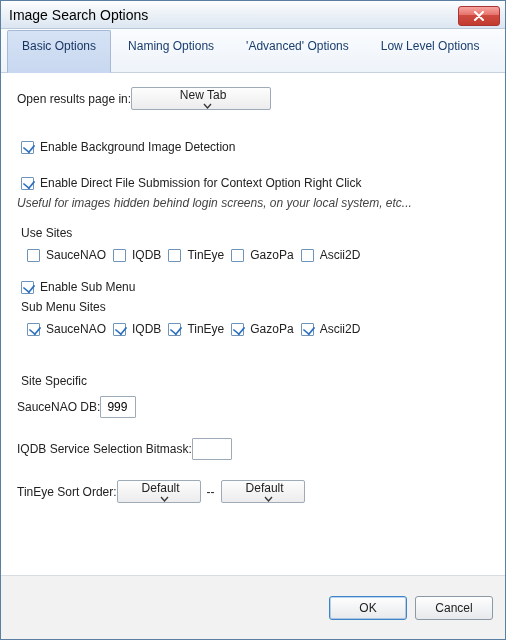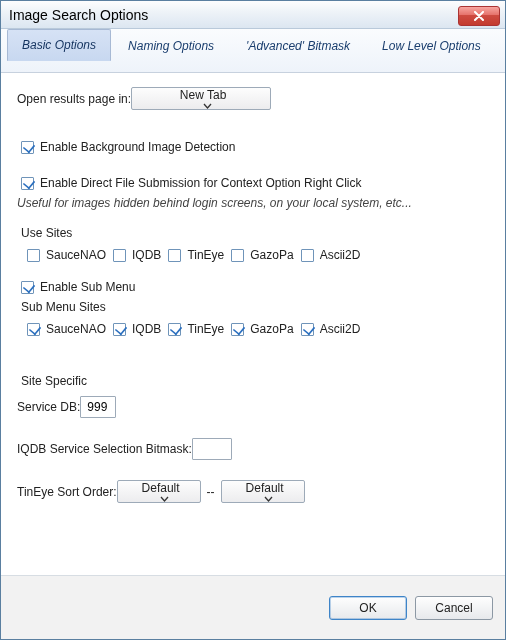--- a/index.html
+++ b/index.html
@@ -32,24 +32,22 @@
     border-radius: 3px;
     background: linear-gradient(to bottom, #f7a6a0 0%, #e5716a 45%, #ce4b41 46%, #c33b2f 100%);
     display: flex; align-items: center; justify-content: center;
     cursor: pointer;
   }
   .close-btn svg { display:block; }
   .tabbar {
     height: 44px;
     background: linear-gradient(to bottom,#fafcfe 0%, #eef3fa 100%);
     display: flex;
-    align-items: flex-end;
     border-bottom: 1px solid #c7d1de;
-    padding: 12px 6px;
-    font-style: italic;
+    padding: 0 6px;
   }
   .tab {
     padding: 8px 14px 8px 14px;
     font-size: 12px;
     color: #1a3e6e;
     cursor: pointer;
     border: 1px solid transparent;
     border-bottom: none;
     margin-right: 2px;
     position: relative;
@@ -160,21 +158,21 @@
     <div class="close-btn">
       <svg width="12" height="10" viewBox="0 0 12 10">
         <path d="M2 1 L10 9 M10 1 L2 9" stroke="#fff" stroke-width="2" stroke-linecap="round"></path>
       </svg>
     </div>
   </div>
 
   <div class="tabbar">
     <div class="tab active"><span>Basic Options</span></div>
     <div class="tab"><span>Naming Options</span></div>
-    <div class="tab"><span>'Advanced' Bitmask</span></div>
+    <div class="tab"><span>'Advanced' Options</span></div>
     <div class="tab"><span>Low Level Options</span></div>
   </div>
 
   <div class="content">
 
     <div class="row">
       <span class="label-text inline">Open results page in:</span>
       <div class="select">
         <span>New Tab</span>
         <span class="chev">
@@ -250,21 +248,21 @@
           <span class="checkbox checked"></span>
           <span class="cb-label">Ascii2D</span>
         </div>
     </div>
 
     <div class="spacer-lg"></div>
 
     <div class="group-title">Site Specific</div>
 
     <div class="row tight section-gap">
-      <span class="label-text inline">Service DB:</span>
+      <span class="label-text inline">SauceNAO DB:</span>
       <input class="textin" type="text" value="999" style="">
     </div>
 
     <div class="spacer-lg"></div>
 
     <div class="row tight">
       <span class="label-text inline">IQDB Service Selection Bitmask:</span>
       <input class="textin wider" type="text" value="" style="">
     </div>
 

